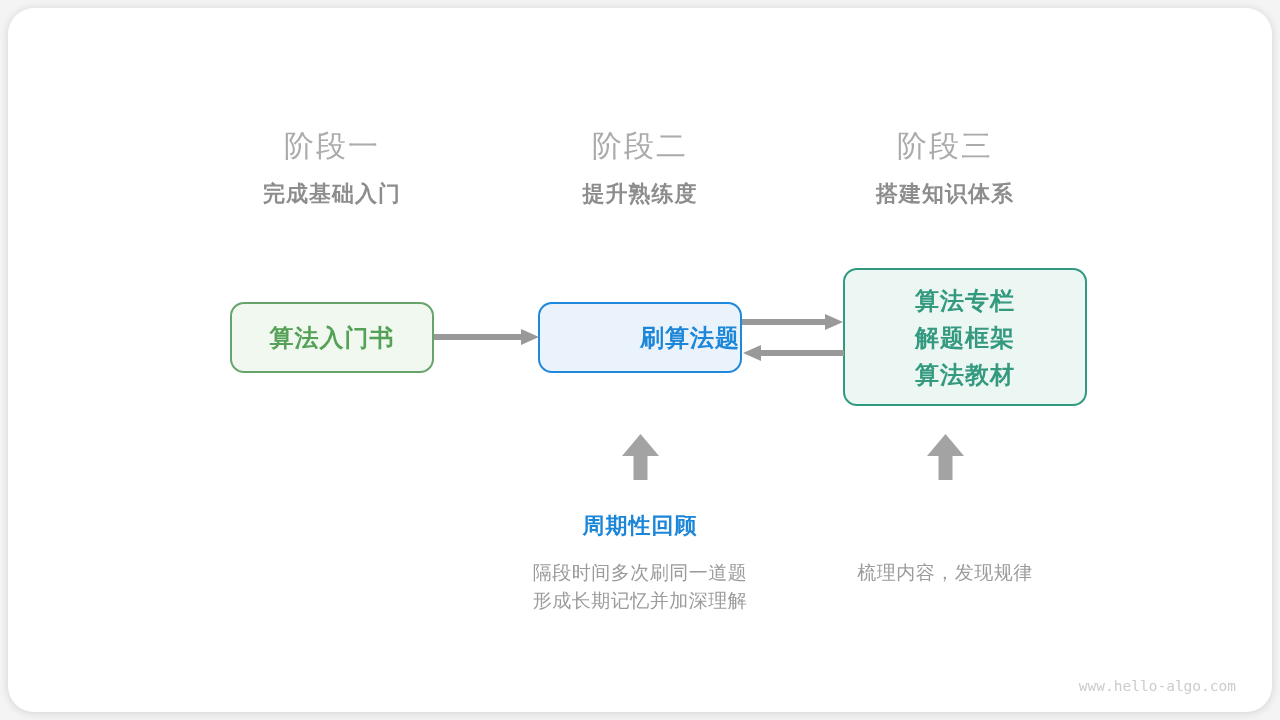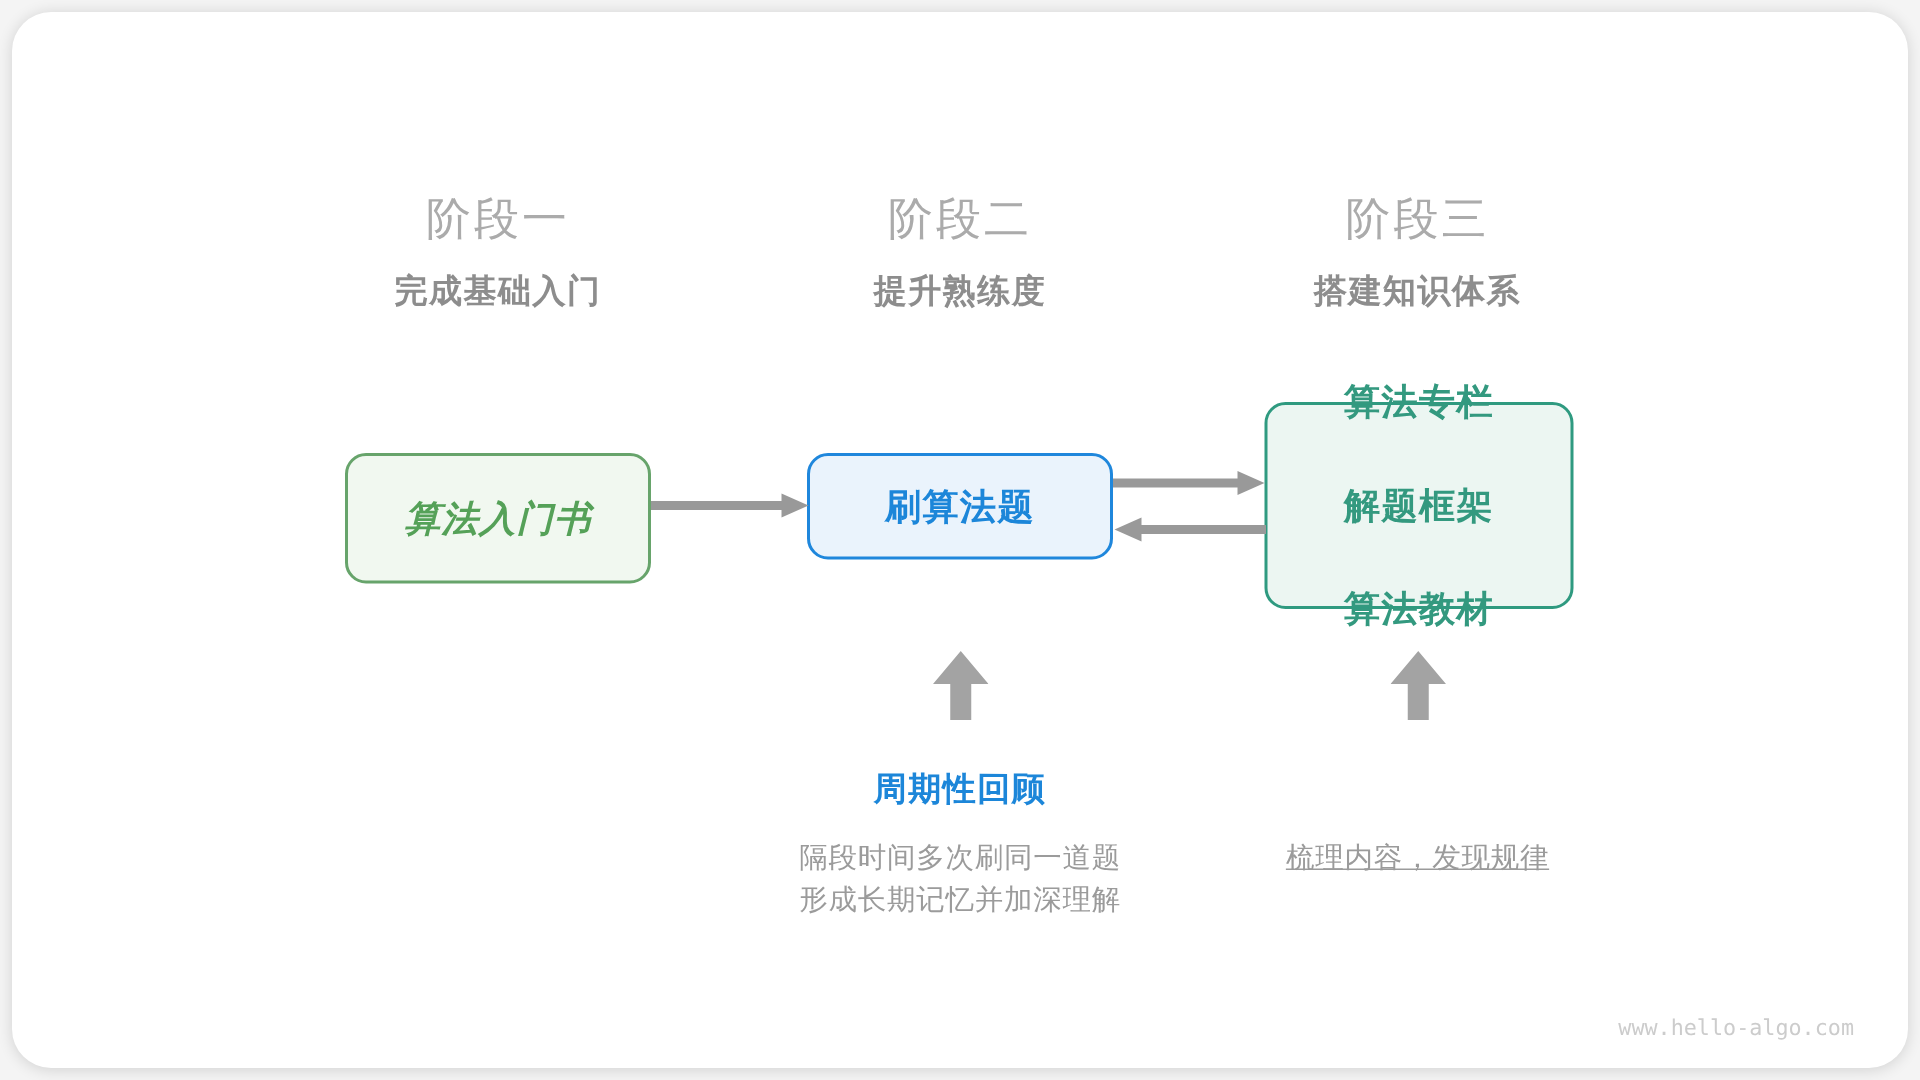--- a/index.html
+++ b/index.html
@@ -105,29 +105,29 @@
 
   <div class="abs stage-title" style="left:222px; top:126px;">阶段一</div>
   <div class="abs stage-title" style="left:530px; top:126px;">阶段二</div>
 
   <div class="abs stage-subtitle" style="left:202px; top:179px;">完成基础入门</div>
   <div class="abs stage-subtitle" style="left:510px; top:179px;">提升熟练度</div>
 
   <div class="abs stage-subtitle" style="left:815px; top:179px;">搭建知识体系</div>
   <div class="abs stage-title" style="left:835px; top:126px;">阶段三</div>
 
-  <div class="abs node node-green" style="left:230px; top:302px; width:204px; height:87px;font-style:italic;">
+  <div class="abs node node-green" style="left:230px; top:302px; width:204px; height:71px;">
     <span class="node-line">算法入门书</span>
   </div>
 
-  <div class="abs node node-blue" style="left:538px; top:302px; width:204px; height:71px;">
+  <div class="abs node node-blue" style="left:538px; top:302px; width:204px; height:71px;align-items:flex-end;">
     <span class="node-line">刷算法题</span>
   </div>
 
-  <div class="abs node node-teal" style="left:843px; top:268px; width:206px; height:138px;gap:32px;">
+  <div class="abs node node-teal" style="left:843px; top:268px; width:244px; height:138px;">
     <span class="node-line">算法专栏</span>
     <span class="node-line">解题框架</span>
     <span class="node-line">算法教材</span>
   </div>
 
   <svg class="abs" style="left:434px; top:327px;" width="106" height="20" viewBox="0 0 106 20">
     <line x1="0" y1="10" x2="88" y2="10" stroke="#999999" stroke-width="6"></line>
     <polygon points="87,2 105,10 87,18" fill="#999999"></polygon>
   </svg>
 
@@ -148,18 +148,18 @@
   <svg class="abs" style="left:927px; top:434px;" width="37" height="46" viewBox="0 0 37 46">
     <polygon points="18.5,0 37,22 25.5,22 25.5,46 11.5,46 11.5,22 0,22" fill="#a3a3a3"></polygon>
   </svg>
 
   <div class="abs anno-desc" style="left:480px; top:559px;">
     <div>隔段时间多次刷同一道题</div>
     <div>形成长期记忆并加深理解</div>
   </div>
   <div class="abs anno-title blue" style="left:520px; top:511px;">周期性回顾</div>
 
-  <div class="abs anno-desc" style="left:785px; top:559px;text-decoration:underline;">
+  <div class="abs anno-desc" style="left:785px; top:559px;">
     <div>梳理内容，发现规律</div>
   </div>
 
   <div class="abs watermark" style="right:44px; top:678px;">www.hello-algo.com</div>
 </div>
 
 </body></html>

